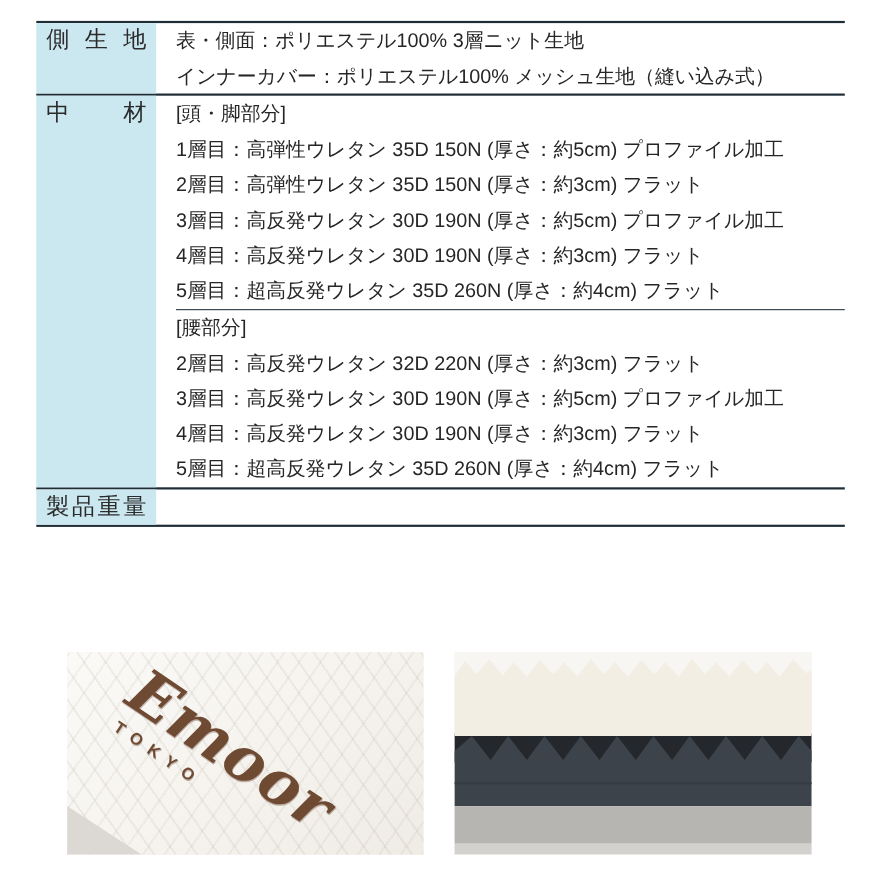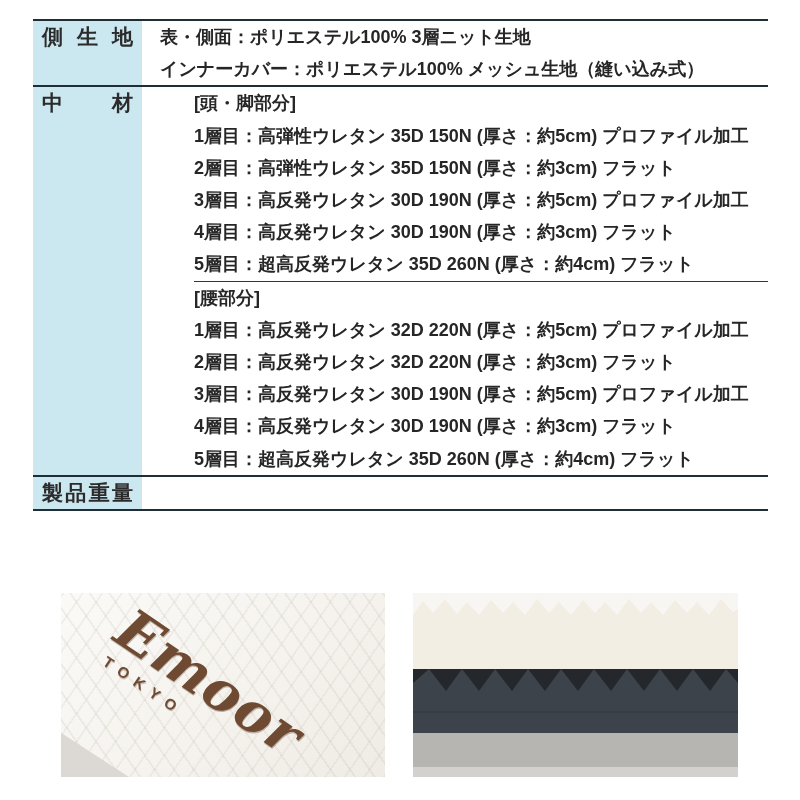--- a/index.html
+++ b/index.html
@@ -4,34 +4,34 @@
 <style>
   html,body{margin:0;padding:0;background:#ffffff;}
   body{width:800px;height:800px;font-family:"Liberation Sans",sans-serif;color:#222;}
   .canvas{position:relative;width:800px;height:800px;background:#fff;overflow:hidden;}
 
   
   .spec-table{
     position:absolute;left:33px;top:19px;width:735px;
     border-top:2px solid #1f2d36;
   }
-  .spec-row{display:flex;border-bottom:2px solid #1f2d36;font-weight:bold;}
+  .spec-row{display:flex;border-bottom:2px solid #1f2d36;}
   .label-cell{
     flex:0 0 109px;width:109px;box-sizing:border-box;
     background:#cbe7f0;
     padding:0 9px;
     font-size:21px;line-height:32.2px;
     text-align:justify;text-align-last:justify;
     color:#2b2b2b;
   }
   .content-cell{flex:1;box-sizing:border-box;padding-left:18px;min-width:0;}
   .spec-line{
     font-size:18px;line-height:32.2px;white-space:nowrap;color:#262626;
   }
-  .layer-block{padding:0;margin-left:34px;}
+  .layer-block{padding:0;}
   .layer-block.first{border-bottom:1px solid #2a3a44;}
 
   
   .photos{position:absolute;left:61px;top:593px;display:flex;gap:28px;}
   .photo{position:relative;height:184px;overflow:hidden;}
   .photo.fabric{
     width:324px;
     background-color:#f8f6f2;
     background-image:
       repeating-linear-gradient(55deg, rgba(160,150,135,0.12) 0 2px, rgba(255,255,255,0) 2px 16px),
@@ -82,21 +82,20 @@
         <div class="layer-block first">
           <div class="spec-line">[頭・脚部分]</div>
           <div class="spec-line">1層目：高弾性ウレタン 35D 150N (厚さ：約5cm) プロファイル加工</div>
           <div class="spec-line">2層目：高弾性ウレタン 35D 150N (厚さ：約3cm) フラット</div>
           <div class="spec-line">3層目：高反発ウレタン 30D 190N (厚さ：約5cm) プロファイル加工</div>
           <div class="spec-line">4層目：高反発ウレタン 30D 190N (厚さ：約3cm) フラット</div>
           <div class="spec-line">5層目：超高反発ウレタン 35D 260N (厚さ：約4cm) フラット</div>
         </div>
         <div class="layer-block">
           <div class="spec-line">[腰部分]</div>
-          <div class="spec-line">1層目：高反発ウレタン 32D 220N (厚さ：約5cm) プロファイル加工</div>
           <div class="spec-line">2層目：高反発ウレタン 32D 220N (厚さ：約3cm) フラット</div>
           <div class="spec-line">3層目：高反発ウレタン 30D 190N (厚さ：約5cm) プロファイル加工</div>
           <div class="spec-line">4層目：高反発ウレタン 30D 190N (厚さ：約3cm) フラット</div>
           <div class="spec-line">5層目：超高反発ウレタン 35D 260N (厚さ：約4cm) フラット</div>
         </div>
       </div>
     </div>
 
     <div class="spec-row">
       <div class="label-cell">製品重量</div>

